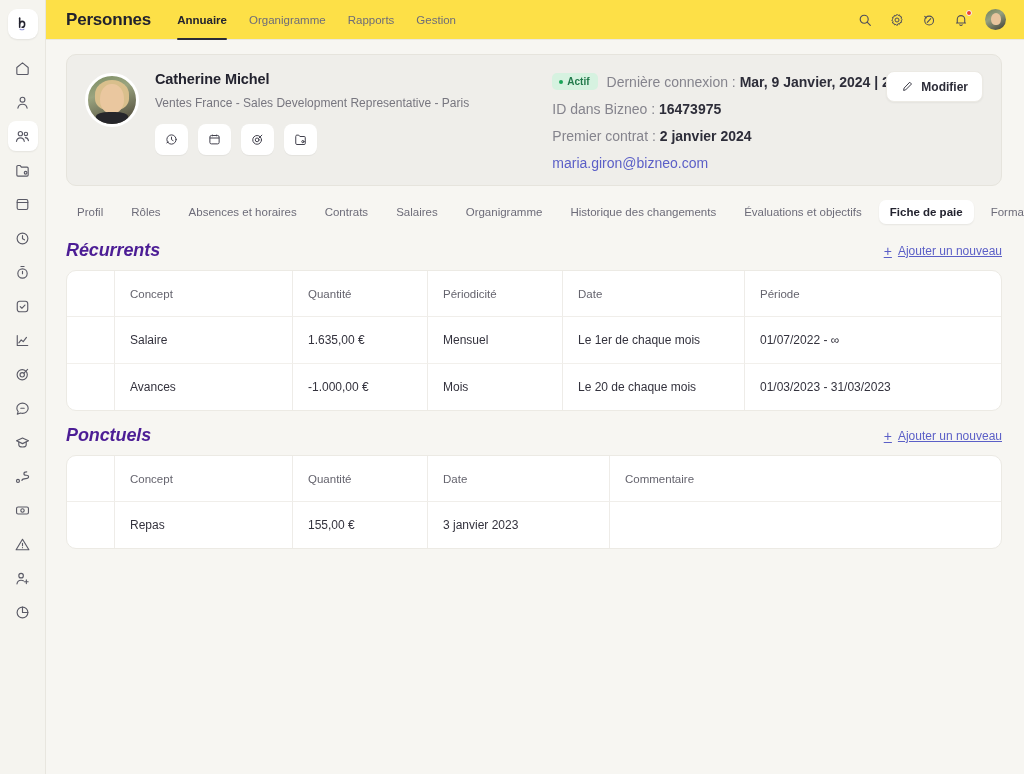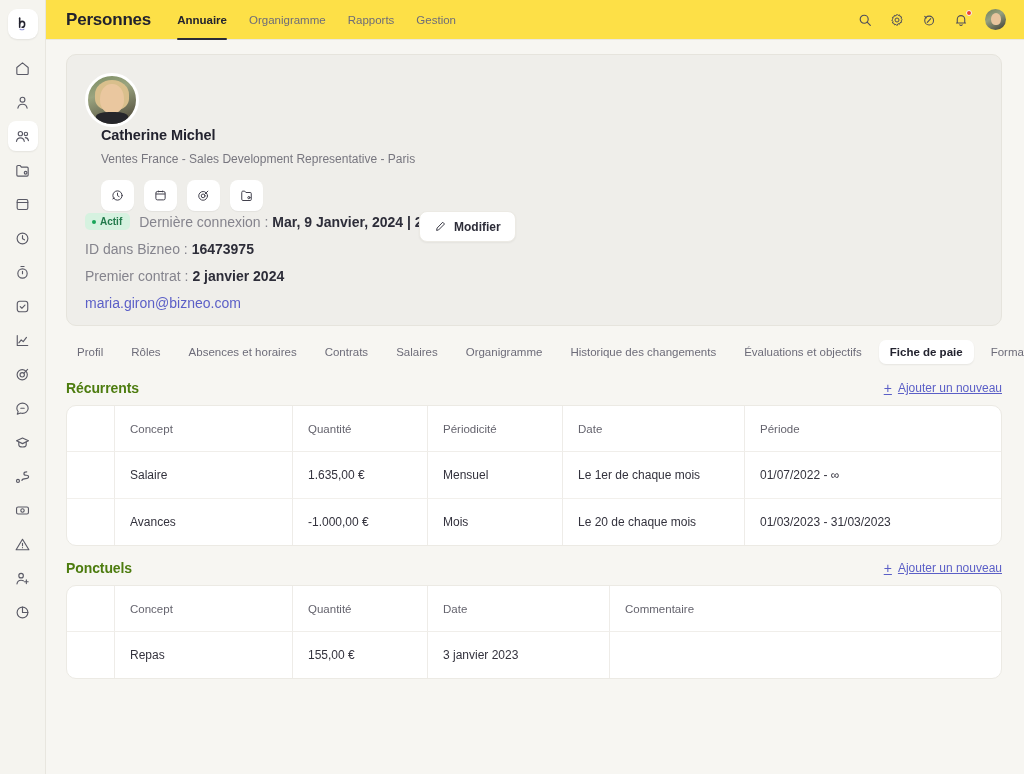--- a/index.html
+++ b/index.html
@@ -74,21 +74,21 @@
 
   .content { flex: 1; overflow: hidden; padding: 0 0 0 0; }
 
   
   .profile-card {
     margin: 14px 22px 0 20px;
     background: #efeeea;
     border: 1px solid #e6e4dd;
     border-radius: 10px;
     padding: 16px 18px 14px 18px;
-    display: flex; align-items: flex-start; flex-direction: column;
+    display: flex; align-items: flex-start;
   }
   .avatar-lg {
     width: 54px; height: 54px; border-radius: 50%; flex: 0 0 54px;
     border: 3px solid #fff; overflow: hidden; position: relative;
     background: linear-gradient(160deg,#7a8c63 0%,#9aa47f 35%,#473f33 100%);
     margin-top: 2px;
   }
   .avatar-lg .face {
     position: absolute; left: 26%; top: 16%; width: 48%; height: 62%;
     background: #eac79f; border-radius: 50% 50% 44% 44%;
@@ -144,21 +144,21 @@
     white-space: nowrap;
   }
   .tab.active {
     background: #fff; color: #23232f; font-weight: bold;
     box-shadow: 0 1px 2px rgba(0,0,0,.07);
   }
 
   
   .section { margin: 14px 22px 0 20px; }
   .sec-head { display: flex; align-items: center; justify-content: space-between; margin-bottom: 9px; }
-  .sec-title { font-size: 14px; font-weight: bold; color: #4d7c0f; letter-spacing: -.1px; }
+  .sec-title { font-size: 18px; font-weight: bold; color: #4c1d95; letter-spacing: -.1px; font-style: italic; }
   .add-link {
     font-size: 12px; color: #5b5fc7; display: inline-flex; align-items: center; gap: 6px;
   }
   .add-link .plus { font-size: 14px; line-height: 1; }
 
   table.tbl {
     width: 100%; background: #fff; border: 1px solid #eceae4; border-radius: 10px;
     border-collapse: separate; border-spacing: 0; overflow: hidden;
   }
   table.tbl th {

